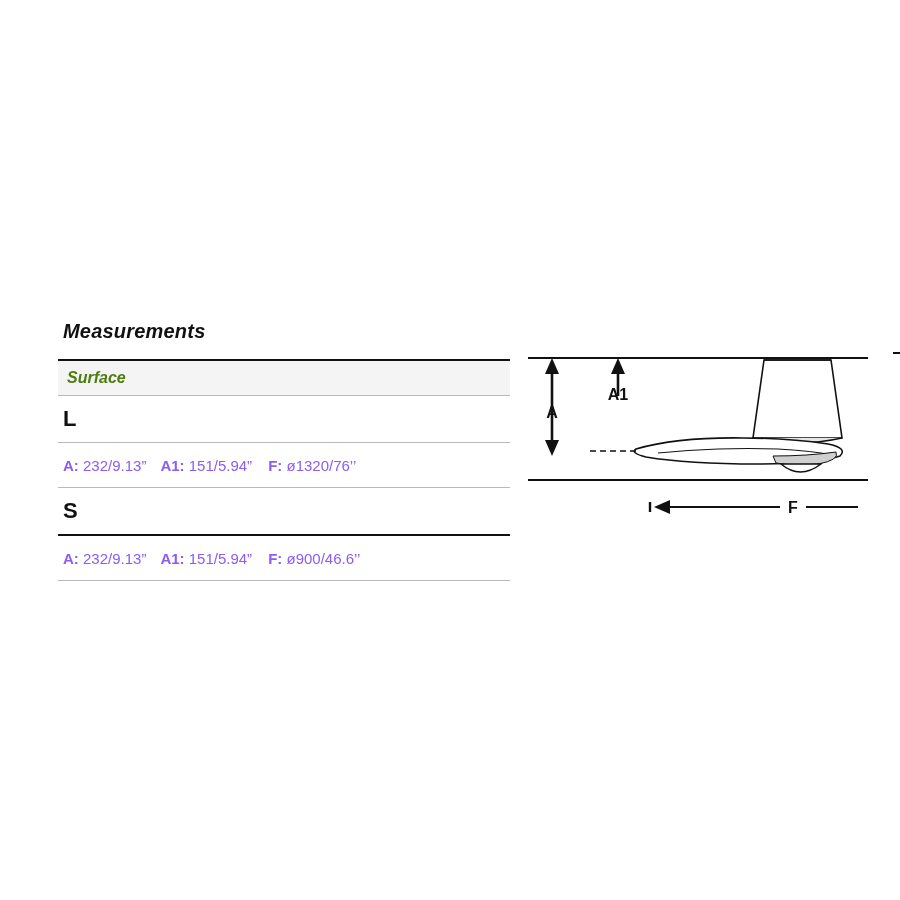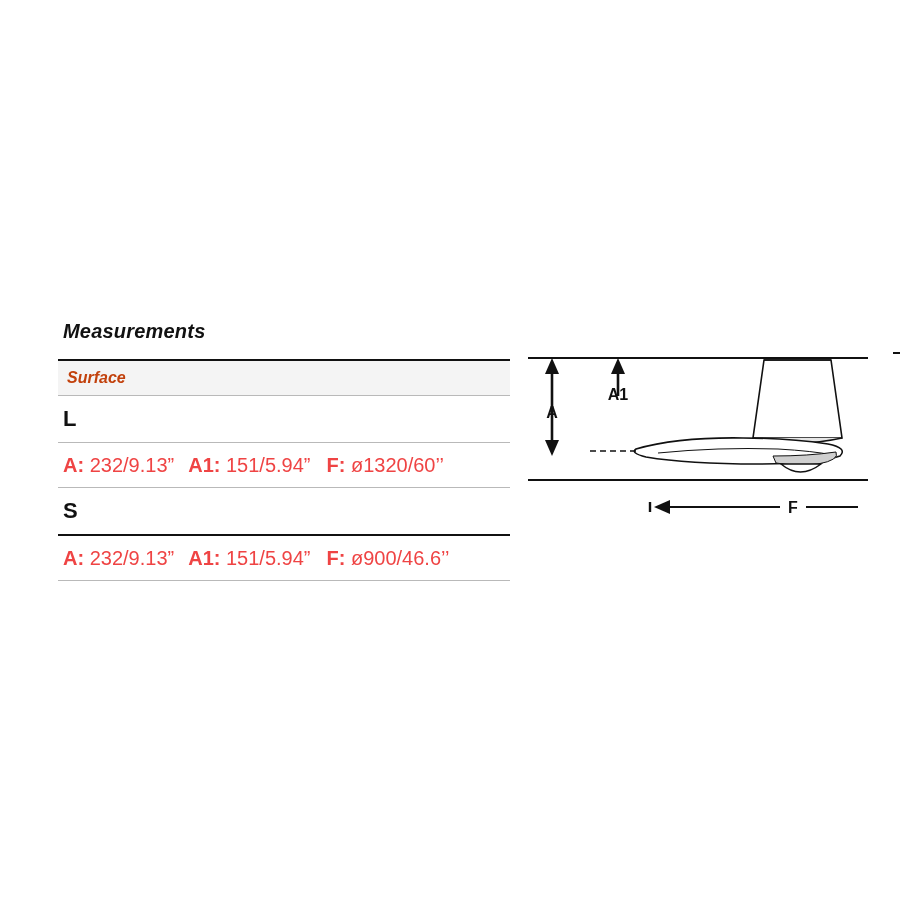--- a/index.html
+++ b/index.html
@@ -59,21 +59,21 @@
     height: 34px;
     display: flex;
     align-items: center;
     padding-left: 9px;
     box-sizing: border-box;
   }
   .row-surface .label {
     font-size: 16px;
     font-weight: bold;
     font-style: italic;
-    color: #c2410c;
+    color: #4d7c0f;
   }
 
   .row-size {
     height: 46px;
     display: flex;
     align-items: center;
     padding-left: 5px;
     box-sizing: border-box;
   }
   .row-size .size-letter {
@@ -84,22 +84,22 @@
 
   .row-dims {
     height: 44px;
     display: flex;
     align-items: center;
     padding-left: 5px;
     box-sizing: border-box;
     white-space: nowrap;
   }
   .dim-group {
-    font-size: 20px;
-    color: #ef4444;
+    font-size: 15px;
+    color: #8b5cf6;
   }
   .dim-group .k {
     font-weight: bold;
   }
   .dim-gap-1 { display: inline-block; width: 14px; }
   .dim-gap-2 { display: inline-block; width: 16px; }
 
   
   .drawing {
     position: absolute;
@@ -148,21 +148,21 @@
         <span>232/9.13”</span>
       </span>
       <span class="dim-gap-1"></span>
       <span class="dim-group">
         <span class="k">A1:</span>
         <span>151/5.94”</span>
       </span>
       <span class="dim-gap-2"></span>
       <span class="dim-group">
         <span class="k">F:</span>
-        <span>ø1320/60’’</span>
+        <span>ø1320/76’’</span>
       </span>
     </div>
 
     <div class="rule-thin"></div>
 
     <div class="row-size">
       <span class="size-letter">S</span>
     </div>
 
     <div class="rule-thick"></div>

